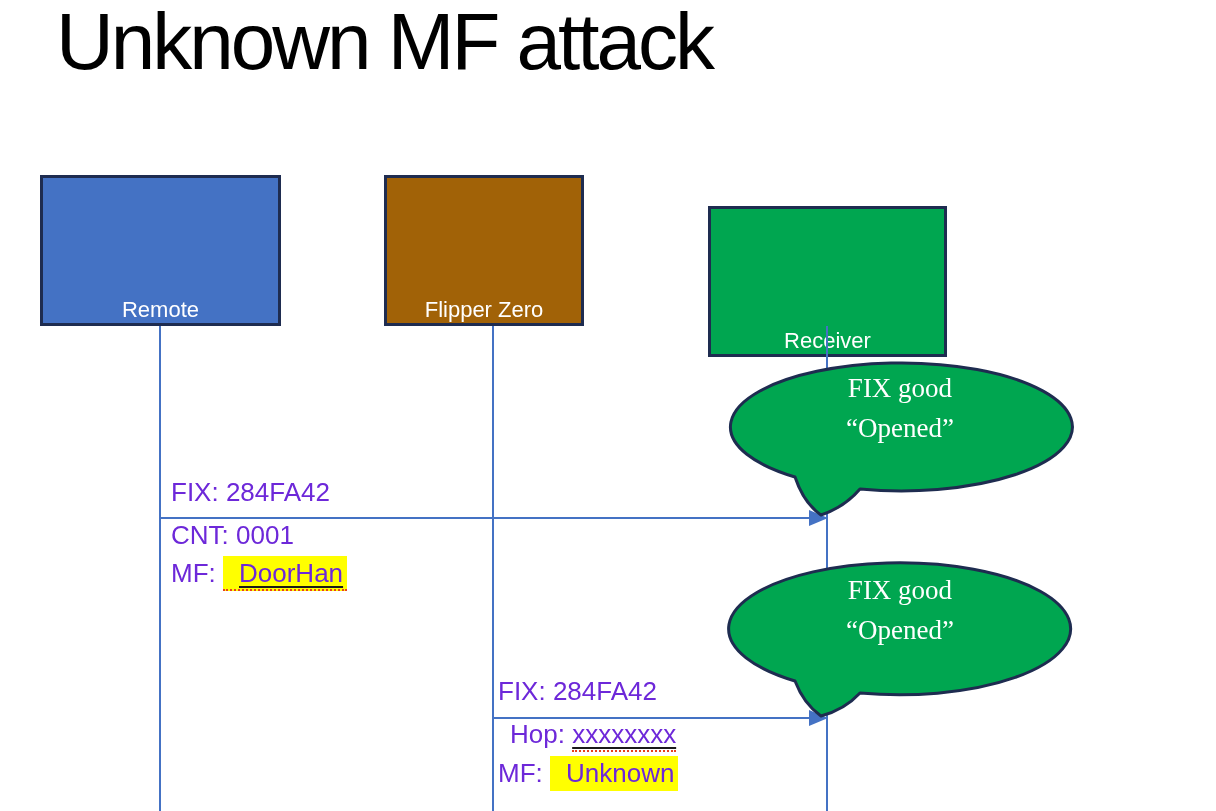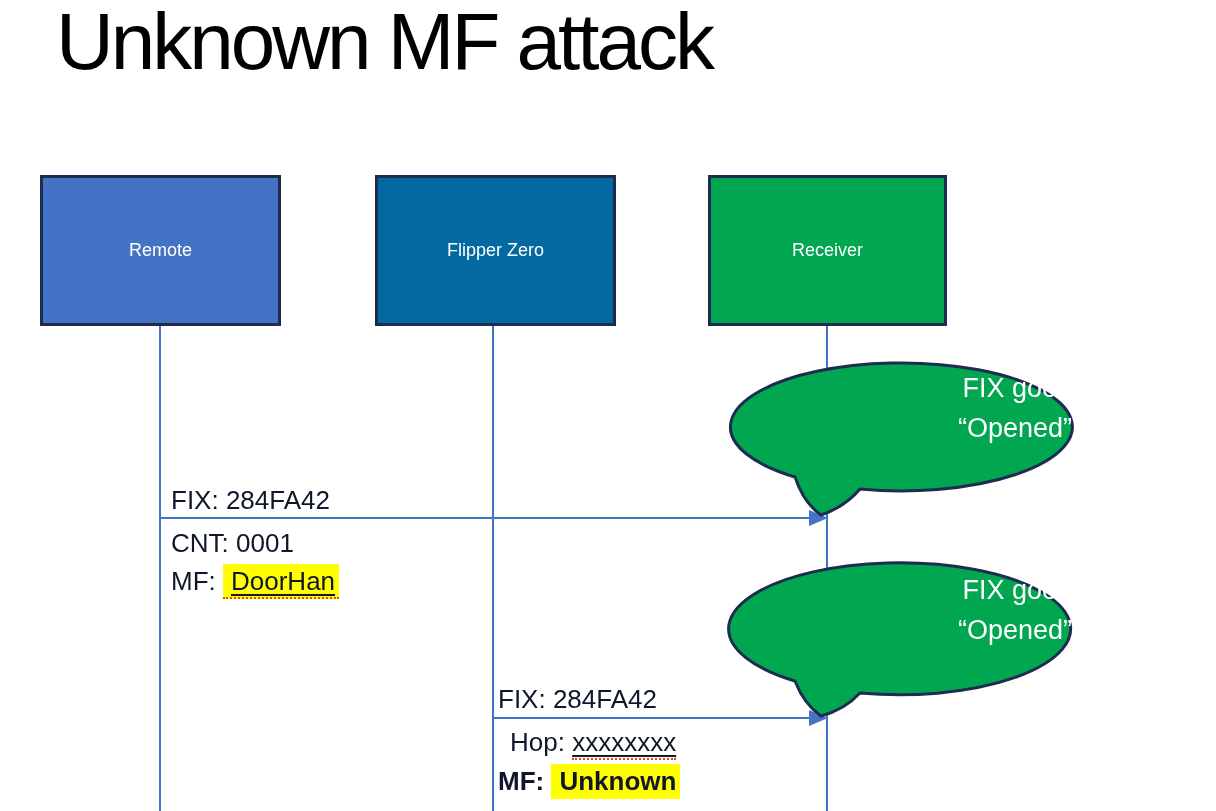--- a/index.html
+++ b/index.html
@@ -8,26 +8,26 @@
     overflow:hidden; font-family:"Liberation Sans", sans-serif;
   }
   .slide-title {
     position:absolute; left:56px; top:-4px;
     font-size:80px; font-weight:300; letter-spacing:-3px;
     color:#000000; line-height:1.15; white-space:nowrap;
   }
   .actor {
     position:absolute; top:175px; height:151px;
     border:3px solid #1E2C50; box-sizing:border-box;
-    display:flex; align-items:center; justify-content:center;
-    color:#ffffff; font-size:18px; font-weight:400;
+    display:flex; align-items:flex-end; justify-content:center;
+    color:#ffffff; font-size:22px; font-weight:400;
   }
   .actor-remote   { left:40px;  width:241px; background:#4472C4; }
-  .actor-flipper  { left:375px; width:241px; background:#0369a1; }
-  .actor-receiver { left:708px; width:239px; background:#00A650; }
+  .actor-flipper  { left:384px; width:200px; background:#a16207; }
+  .actor-receiver { left:708px; width:239px; background:#00A650;margin-top:31px; }
 
   .lifeline {
     position:absolute; top:326px; height:485px; width:2px;
     background:#4472C4; z-index:1;
   }
   .lifeline-remote   { left:159px; }
   .lifeline-flipper  { left:492px; }
   .lifeline-receiver { left:826px; }
 
   .msg-line { position:absolute; height:2px; background:#4472C4; z-index:2; }
@@ -35,46 +35,46 @@
   .msg-line-2 { left:493px; top:717px; width:317px; }
   .arrowhead {
     position:absolute; width:0; height:0; z-index:2;
     border-top:8px solid transparent; border-bottom:8px solid transparent;
     border-left:19px solid #4472C4;
   }
   .arrowhead-1 { left:809px; top:510px; }
   .arrowhead-2 { left:809px; top:710px; }
 
   .msg-label {
-    position:absolute; font-size:26px; color:#0f172a;
-    white-space:nowrap; z-index:3; line-height:32px;margin-top:8px;
+    position:absolute; font-size:26px; color:#6d28d9;
+    white-space:nowrap; z-index:3; line-height:32px;
   }
   .m1a  { left:171px; top:476px; }
   .m1b1 { left:171px; top:519px; }
   .m1b2 { left:171px; top:557px; }
   .m2a  { left:498px; top:675px; }
   .m2b1 { left:510px; top:718px; }
-  .m2b2 { left:498px; top:757px;font-weight:bold; }
+  .m2b2 { left:498px; top:757px; }
 
-  .hl { background:#FFFF00; padding:2px 4px 3px 8px; }
+  .hl { background:#FFFF00; padding:2px 4px 3px 16px; }
   .ul {
     text-decoration:underline; text-decoration-thickness:2px;
     text-underline-offset:4px; text-decoration-color:#1a1a1a;
   }
   .sq { border-bottom:2px dotted #E8401F; padding-bottom:1px; }
 
   .bubble-layer {
     position:absolute; left:0; top:0; width:1216px; height:811px;
     z-index:4; pointer-events:none;
   }
   .bubble-shape { fill:#00A650; stroke:#1E2C50; stroke-width:3; stroke-linejoin:round; }
 
   .bubble-text {
-    position:absolute; width:344px; text-align:right;
-    color:#ffffff; font-size:27px; line-height:40px; z-index:5;
+    position:absolute; width:344px; text-align:center;
+    color:#ffffff; font-size:27px; line-height:40px; z-index:5;font-family:Liberation Serif, serif;
   }
   .bubble-text-1 { left:728px; top:368px; }
   .bubble-text-2 { left:728px; top:570px; }
 </style>
 </head>
 <body>
 
 <div class="stage">
 
   <div class="slide-title">Unknown MF attack</div>

